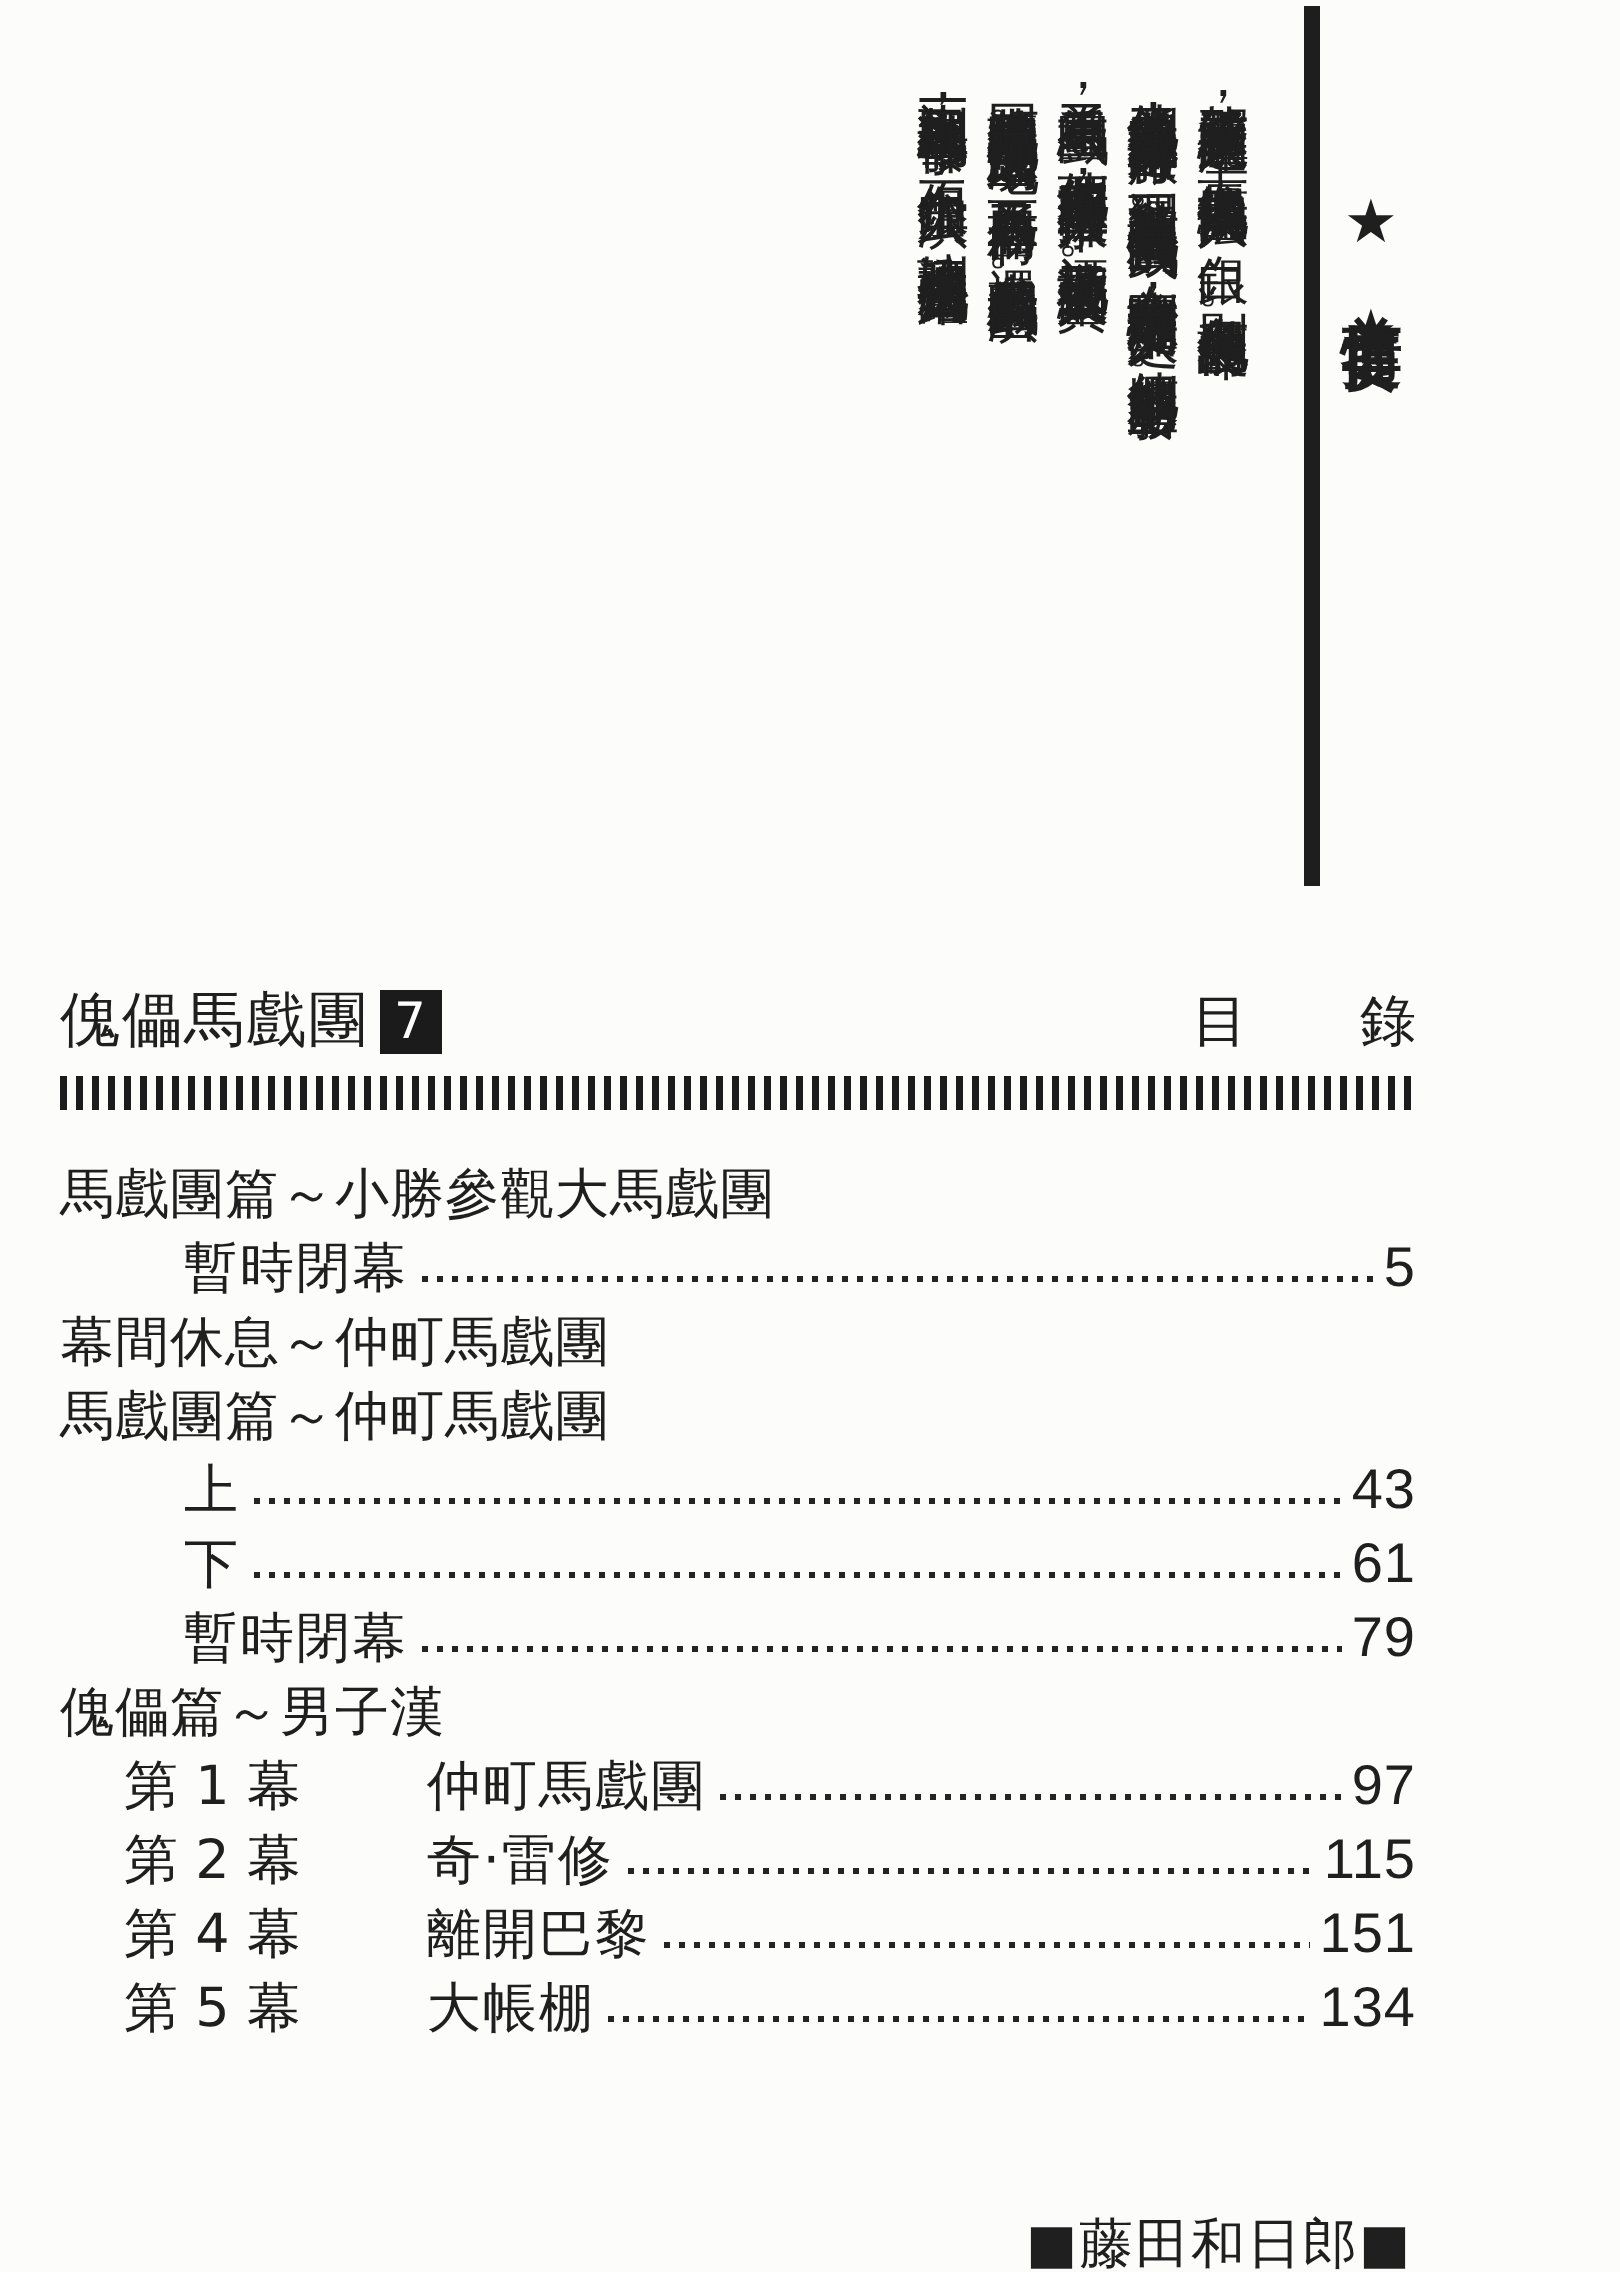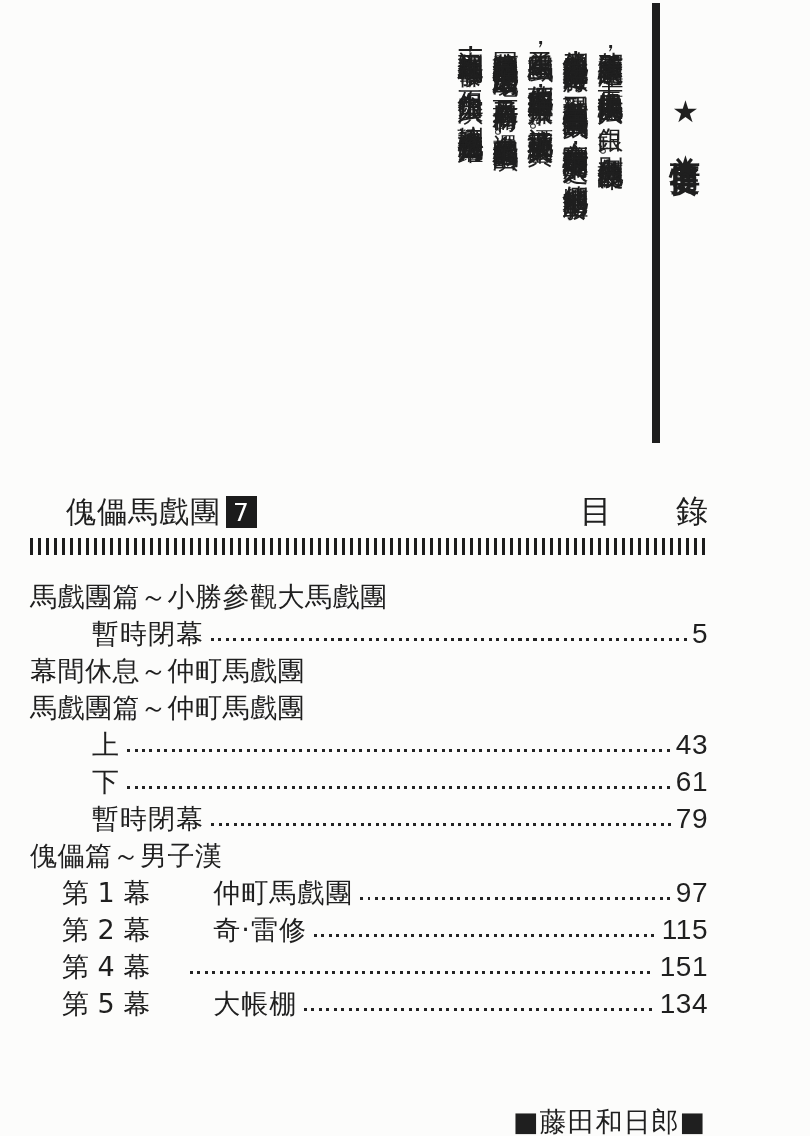--- a/index.html
+++ b/index.html
@@ -24,27 +24,27 @@
     writing-mode:vertical-rl; text-orientation:mixed;
     font-size:26px; line-height:35px; letter-spacing:1px;
   }
   .recap-p { margin:0; text-indent:27px; }
 
   
   .toc-header {
     position:absolute; left:30px; top:490px; width:678px;
     display:flex; justify-content:space-between; align-items:center;
   }
-  .series { display:flex; align-items:center; font-size:30px; letter-spacing:1px;margin-left:36px; }
+  .series { display:flex; align-items:center; font-size:30px; letter-spacing:1px; }
   .vol-badge {
     display:inline-flex; width:31px; height:32px; margin-left:5px;
     align-items:center; justify-content:center;
     background:#1b1b1b; color:#ffffff; font-size:25px;
   }
-  .toc-label { font-size:32px; }
+  .toc-label { font-size:28px; }
 
   .stripe {
     position:absolute; left:30px; top:538px; width:676px; height:17px;
     background:repeating-linear-gradient(to right, #1c1c1c 0 3.5px, transparent 3.5px 8px);
   }
 
   
   .toc-list { position:absolute; left:30px; top:578px; width:678px; }
   .toc-row { height:37px; display:flex; align-items:center; font-size:27px; }
   .toc-row.entry { padding-left:32px; }
@@ -131,20 +131,21 @@
           <span class="pagenum">97</span>
         </div>
         <div class="toc-row entry">
           <span class="chapter">第 2 幕</span>
           <span class="etitle">奇·雷修</span>
           <span class="leader"></span>
           <span class="pagenum">115</span>
         </div>
         <div class="toc-row entry">
           <span class="chapter">第 4 幕</span>
+          <span class="etitle">離開巴黎</span>
           <span class="leader"></span>
           <span class="pagenum">151</span>
         </div>
         <div class="toc-row entry">
           <span class="chapter">第 5 幕</span>
           <span class="etitle">大帳棚</span>
           <span class="leader"></span>
           <span class="pagenum">134</span>
         </div>
       </div>

